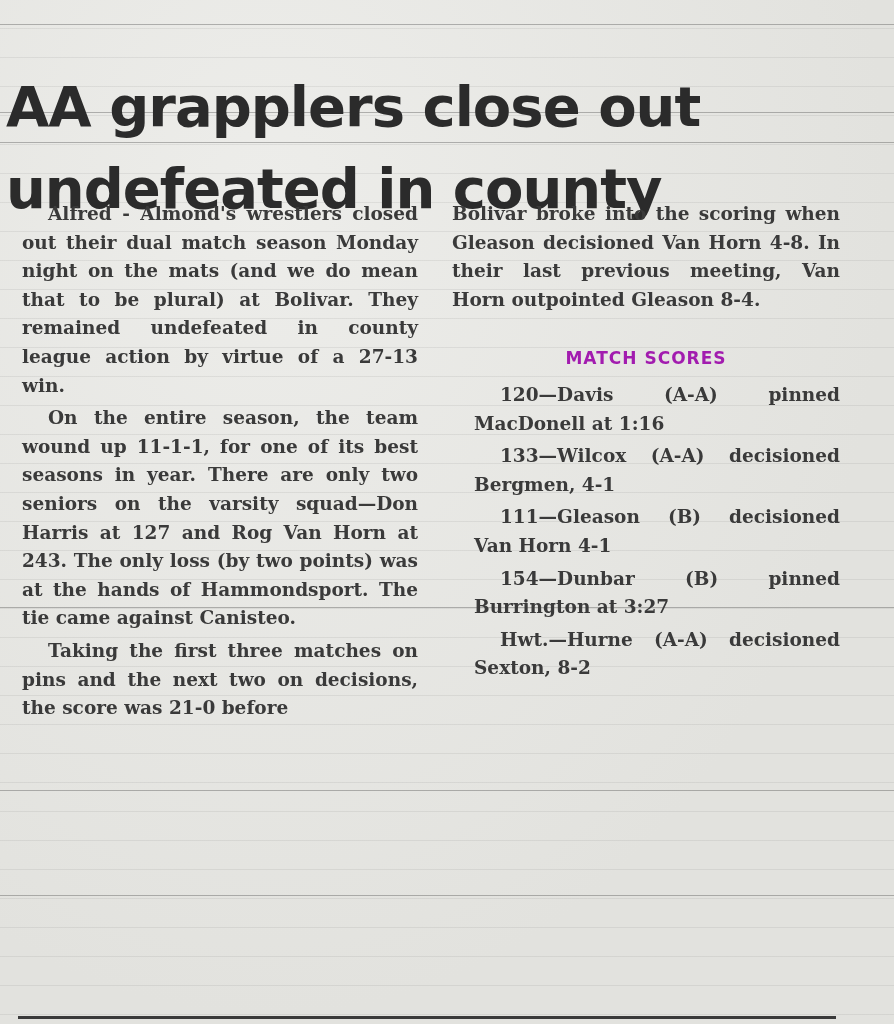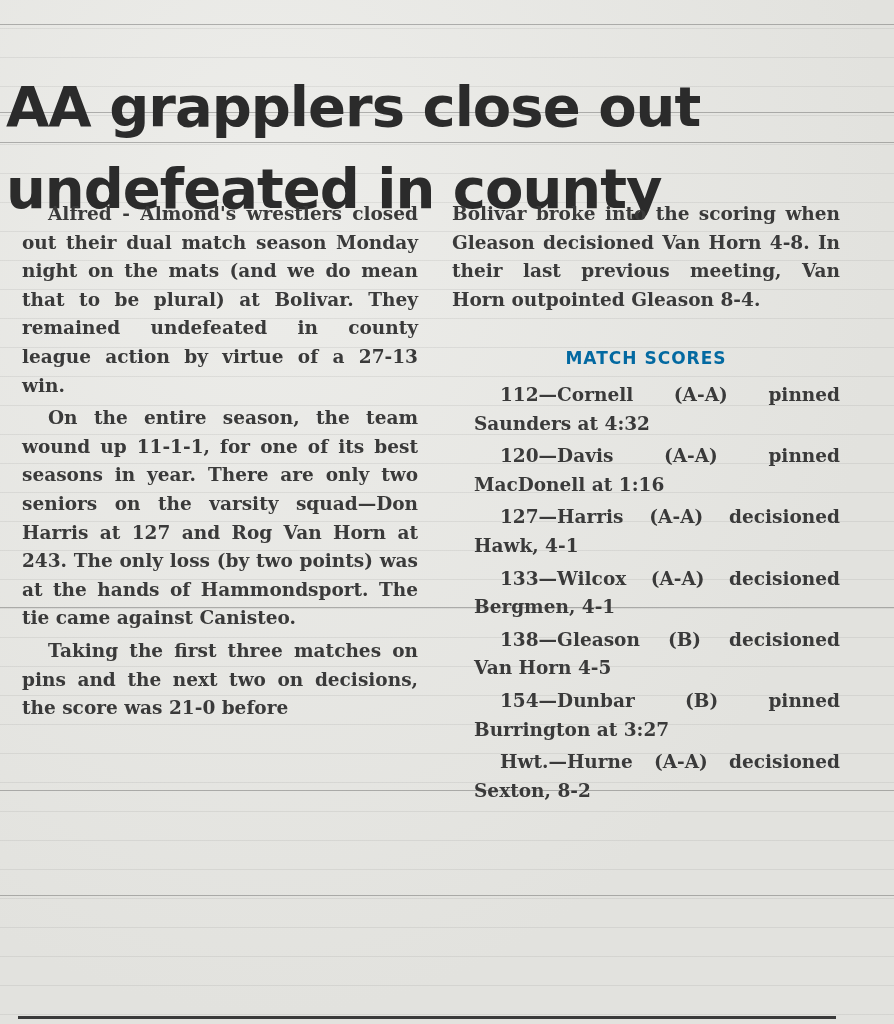--- a/index.html
+++ b/index.html
@@ -22,21 +22,21 @@
     font-family:"DejaVu Serif", serif; font-weight:bold;
     font-size:18.5px; line-height:28.6px; color:#3a3a3a;
     text-align:justify;
   }
   .col.left { left:22px; width:396px; }
   .col.right { left:452px; width:388px; }
   .col p { margin:0 0 4px 0; text-indent:26px; }
   .col .noindent { text-indent:0; }
   .scores-title {
     font-family:"DejaVu Sans", sans-serif; font-weight:bold; font-size:17px;
-    text-align:center; margin:30px 0 8px 0; letter-spacing:1px; color:#0369a1;
+    text-align:center; margin:30px 0 8px 0; letter-spacing:1px; color:#a21caf;
   }
   .score { padding-left:22px; text-indent:-22px; margin:0; text-align:justify; }
   .score:first-of-type { padding-left:22px; }
   .bottom-rule {
     position:absolute; left:18px; top:1016px; width:818px; height:3px; background:#3a3a3a;
   }
 </style>
 </head>
 <body>
 
@@ -52,23 +52,21 @@
 <div class="col left">
   <p>Alfred - Almond's wrestlers closed out their dual match season Monday night on the mats (and we do mean that to be plural) at Bolivar. They remained undefeated in county league action by virtue of a 27-13 win.</p>
   <p>On the entire season, the team wound up 11-1-1, for one of its best seasons in year. There are only two seniors on the varsity squad—Don Harris at 127 and Rog Van Horn at 243. The only loss (by two points) was at the hands of Hammondsport. The tie came against Canisteo.</p>
   <p>Taking the first three matches on pins and the next two on decisions, the score was 21-0 before</p>
 </div>
 
 <div class="col right">
   <p class="noindent">Bolivar broke into the scoring when Gleason decisioned Van Horn 4-8. In their last previous meeting, Van Horn outpointed Gleason 8-4.</p>
   <div class="scores-title">MATCH SCORES</div>
   <div>
-    <p class="score">112—Cornell (A-A) pinned Saunders at 4:32</p>
     <p class="score">120—Davis (A-A) pinned MacDonell at 1:16</p>
-    <p class="score">127—Harris (A-A) decisioned Hawk, 4-1</p>
     <p class="score">133—Wilcox (A-A) decisioned Bergmen, 4-1</p>
-    <p class="score">138—Gleason (B) decisioned Van Horn 4-5</p>
+    <p class="score">111—Gleason (B) decisioned Van Horn 4-1</p>
     <p class="score">154—Dunbar (B) pinned Burrington at 3:27</p>
     <p class="score">Hwt.—Hurne (A-A) decisioned Sexton, 8-2</p>
   </div>
 </div>
 
 <div class="bottom-rule"></div>
 
 </body></html>

